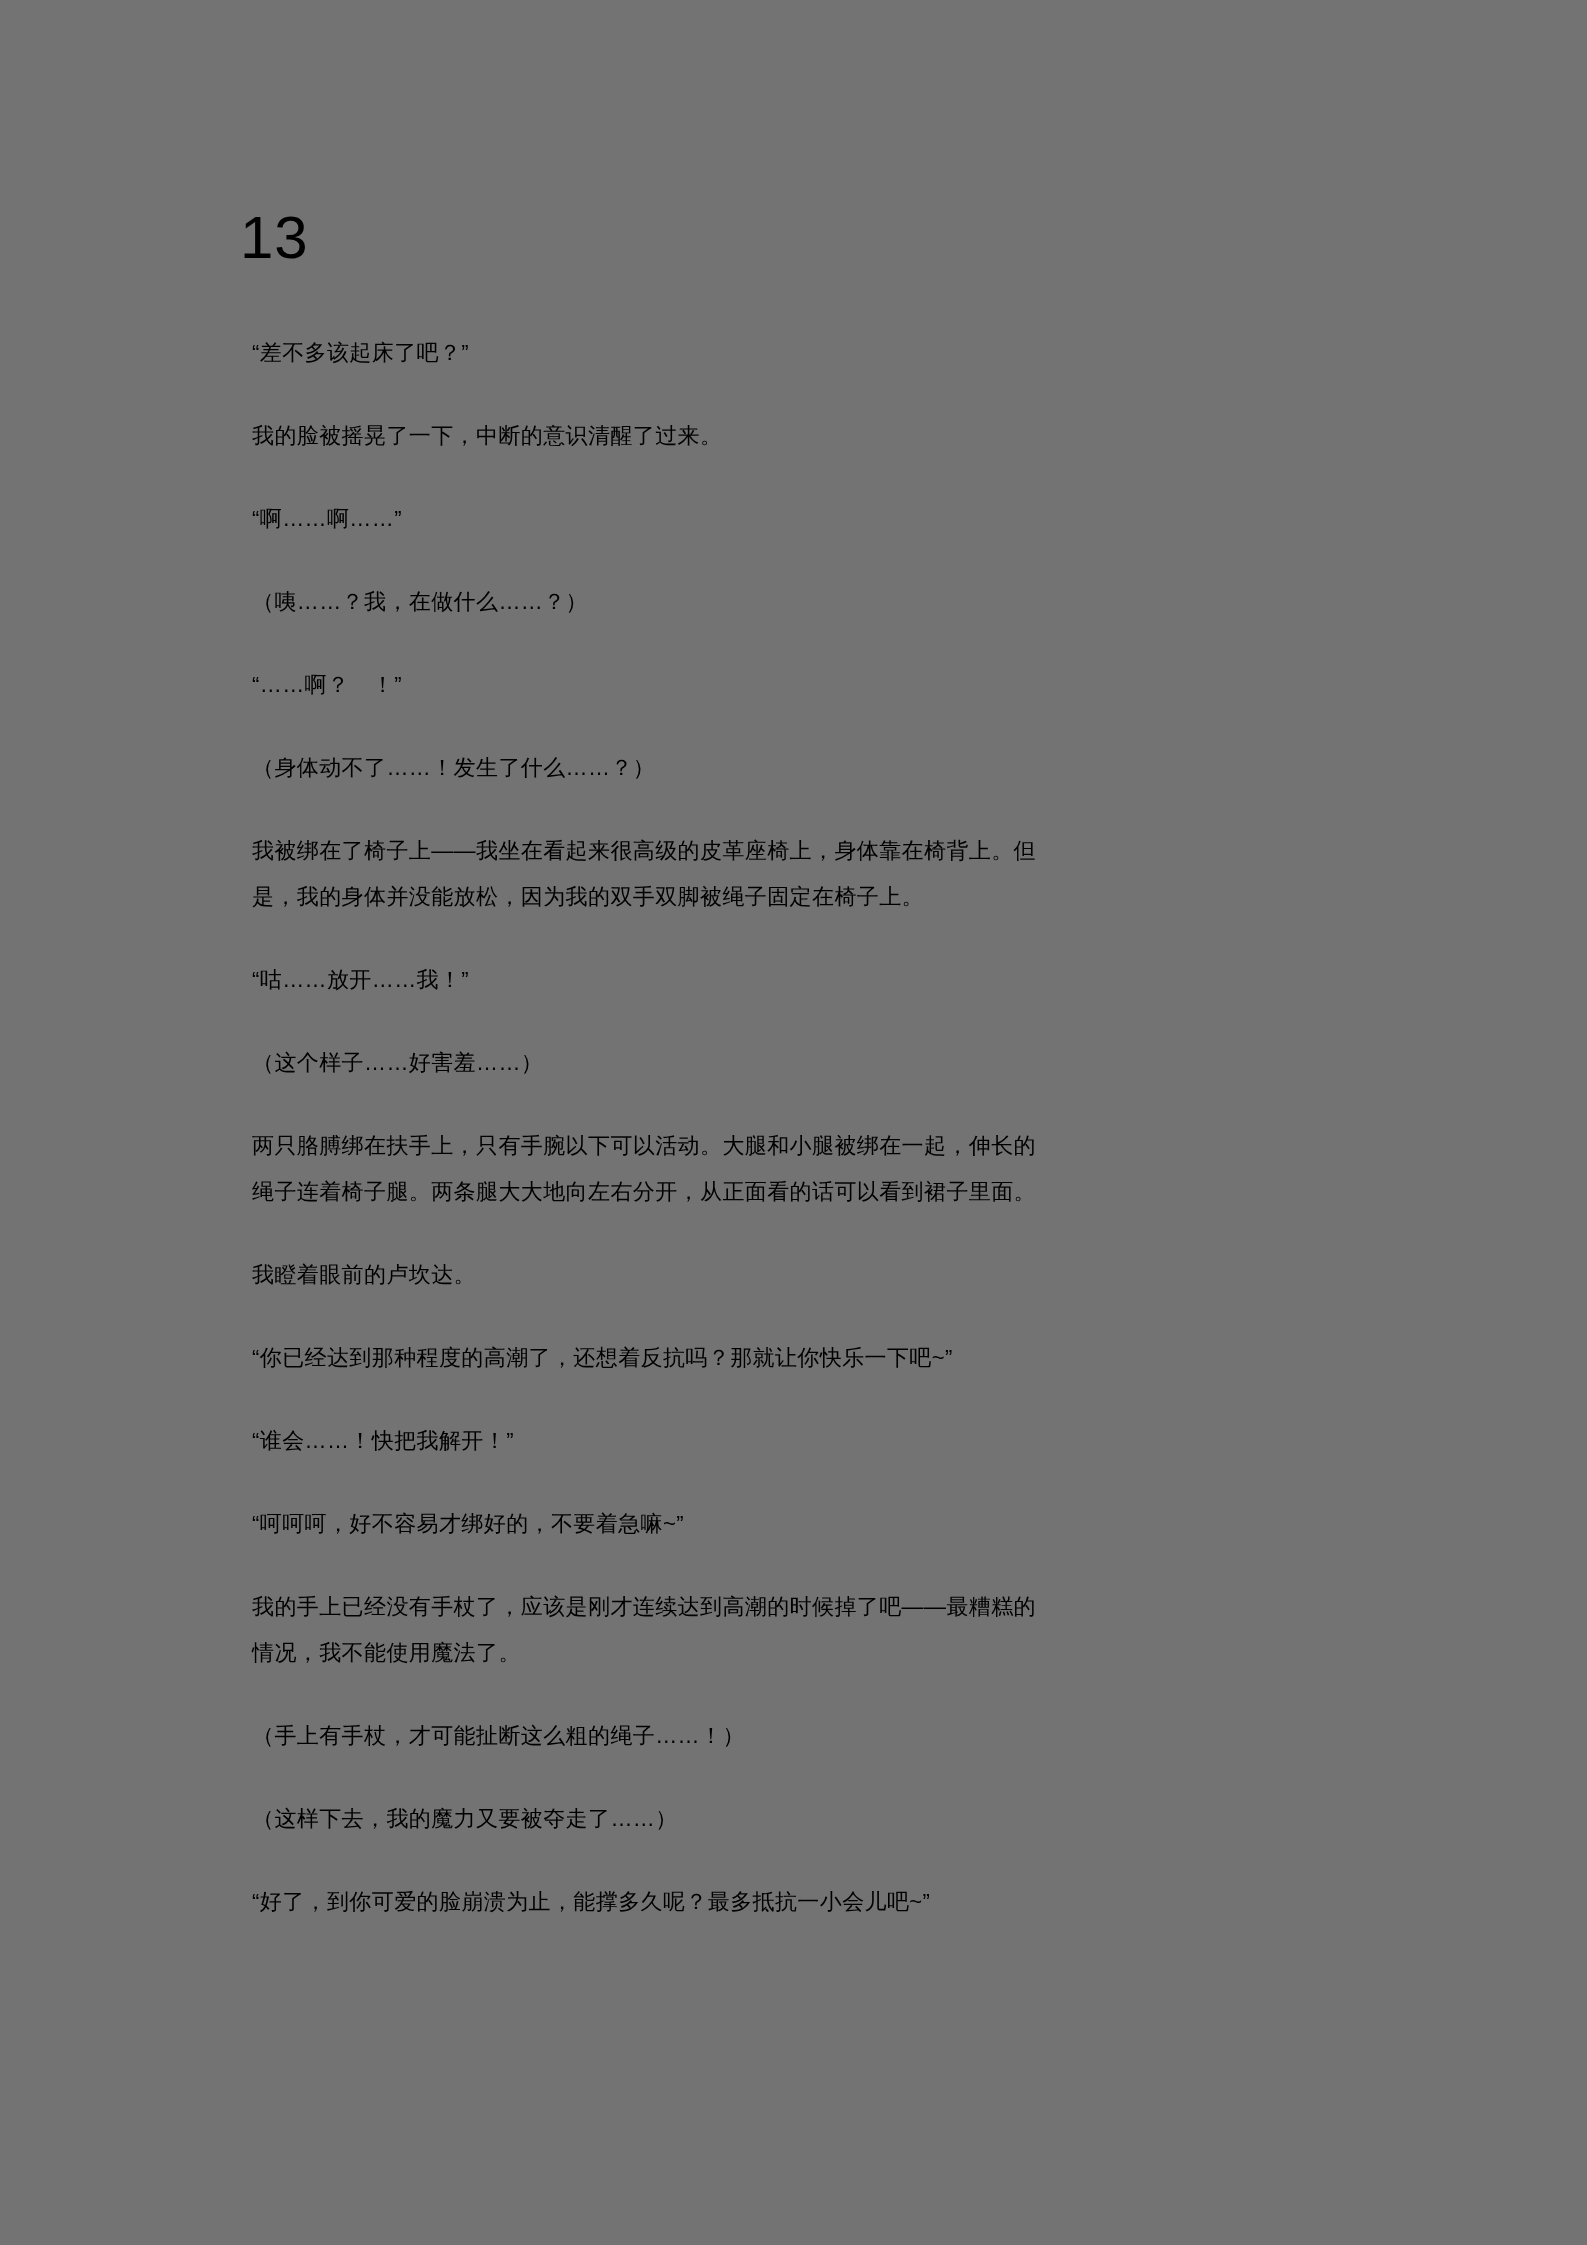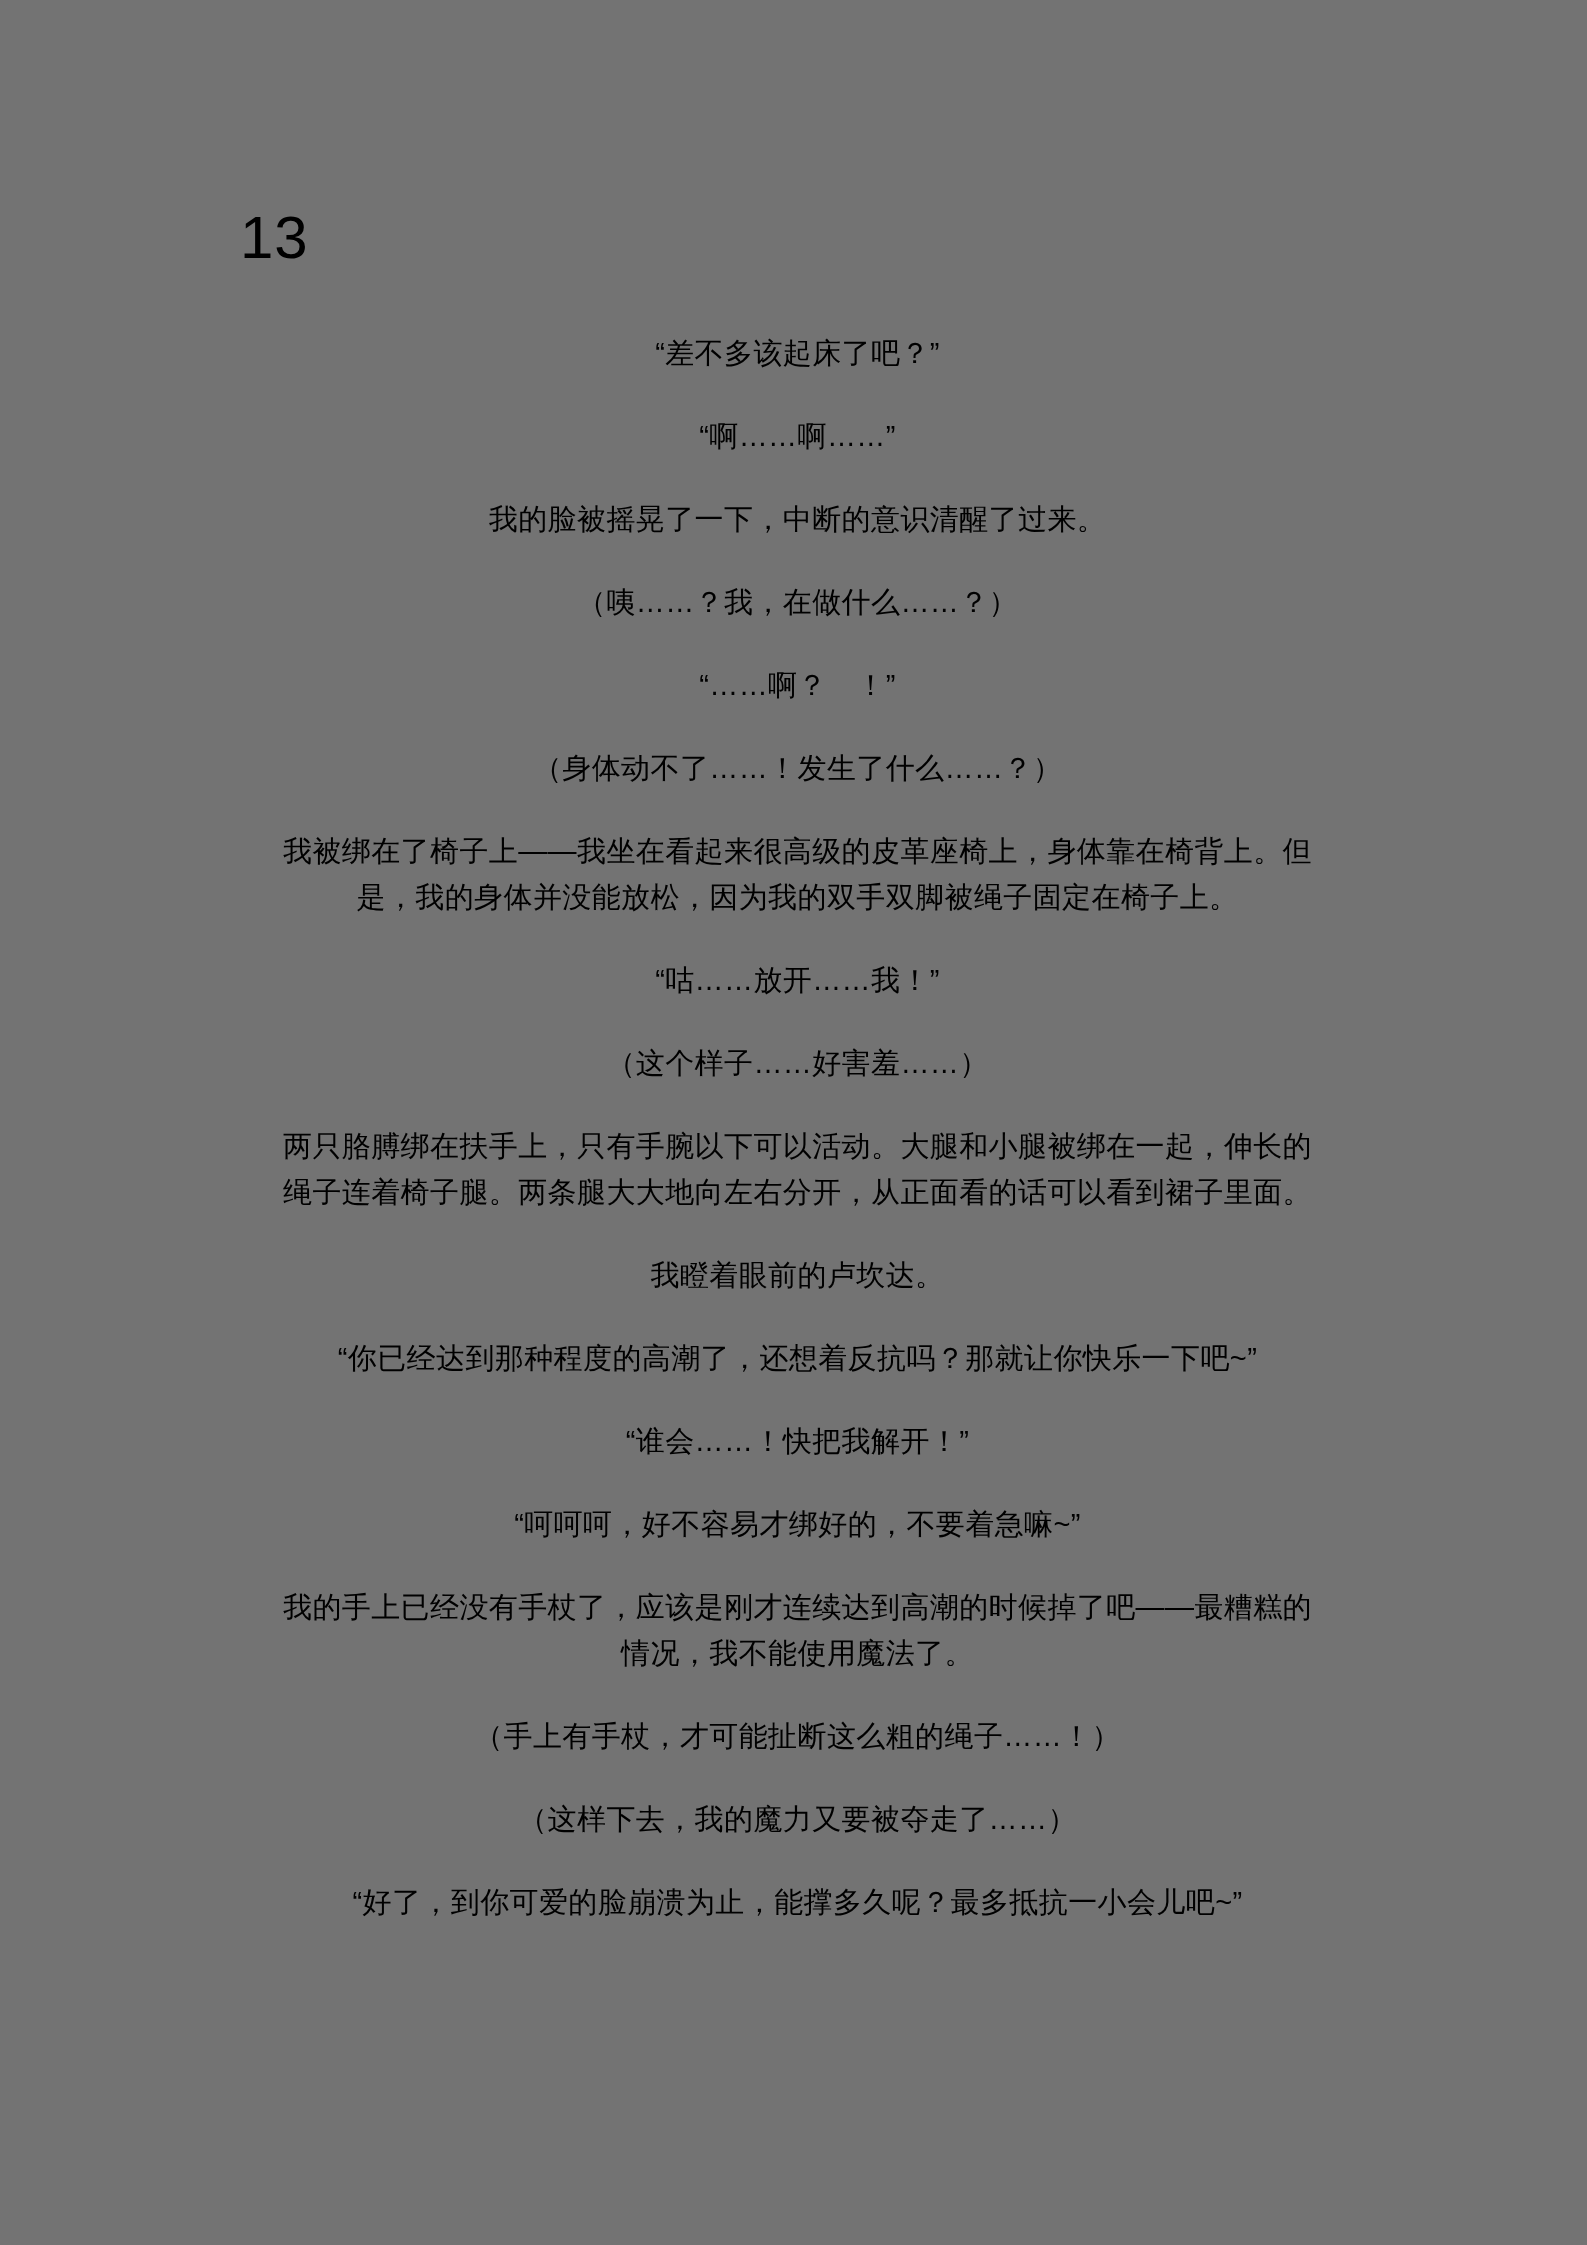--- a/index.html
+++ b/index.html
@@ -23,38 +23,38 @@
     width: 1115px;
   }
   .chapter {
     font-size: 60px;
     line-height: 60px;
     font-weight: 400;
     margin: 0 0 62px 0;
     letter-spacing: 1px;
   }
   .para {
-    font-size: 29px;
+    font-size: 22px;
     line-height: 46px;
     font-weight: 400;
-    margin: 0 0 37px 0;
+    margin: 0 0 37px 12px;
     letter-spacing: 0.4px;
     white-space: pre-line; 
-    text-align: center;
+    text-align: left;
   }
 </style>
 </head>
 <body>
 
 <div class="page">
   <div class="content">
     <h1 class="chapter">13</h1>
     <p class="para">“差不多该起床了吧？”</p>
+    <p class="para">我的脸被摇晃了一下，中断的意识清醒了过来。</p>
     <p class="para">“啊……啊……”</p>
-    <p class="para">我的脸被摇晃了一下，中断的意识清醒了过来。</p>
     <p class="para">（咦……？我，在做什么……？）</p>
     <p class="para">“……啊？　！”</p>
     <p class="para">（身体动不了……！发生了什么……？）</p>
     <p class="para">我被绑在了椅子上——我坐在看起来很高级的皮革座椅上，身体靠在椅背上。但
 是，我的身体并没能放松，因为我的双手双脚被绳子固定在椅子上。</p>
     <p class="para">“咕……放开……我！”</p>
     <p class="para">（这个样子……好害羞……）</p>
     <p class="para">两只胳膊绑在扶手上，只有手腕以下可以活动。大腿和小腿被绑在一起，伸长的
 绳子连着椅子腿。两条腿大大地向左右分开，从正面看的话可以看到裙子里面。</p>
     <p class="para">我瞪着眼前的卢坎达。</p>

